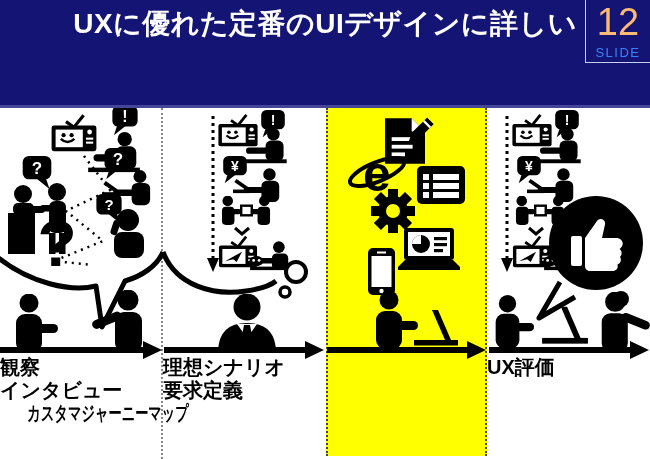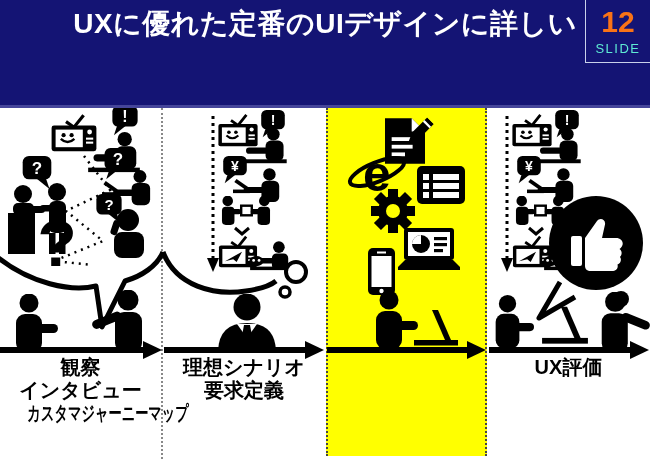--- a/index.html
+++ b/index.html
@@ -12,32 +12,32 @@
     position:absolute;top:0;left:0;width:650px;height:105px;
     background:#141474;border-bottom:3px solid #45459a;color:#fff;text-align:center;
   }
   .title-line1{font-size:28px;font-weight:bold;margin-top:13px;letter-spacing:1px}
   .title-line2{font-size:28px;font-weight:bold;margin-top:5px;letter-spacing:0.5px}
   .slidebox{
     position:absolute;top:0;right:0;width:64px;height:62px;
     border-left:1px solid #c9d1ea;border-bottom:1px solid #c9d1ea;
     display:flex;flex-direction:column;align-items:center;justify-content:center;
   }
-  .slide-num{font-size:30px;font-weight:bold;line-height:1;color:#f97316}
-  .slide-word{font-size:13px;color:#5eead4;letter-spacing:1.5px;margin-top:4px}
+  .slide-num{font-size:38px;font-weight:normal;line-height:1;color:#fdba74}
+  .slide-word{font-size:13px;color:#3b82f6;letter-spacing:1.5px;margin-top:4px}
   
   .content{position:absolute;top:108px;left:0;width:650px;height:351px;background:#fff}
   .highlight-panel{
     position:absolute;left:326px;top:0;width:161px;height:348px;background:#ffff00;
     border-left:2px dotted #444;border-right:2px dotted #444;box-sizing:border-box;
   }
   .sep1{position:absolute;left:161px;top:0;height:351px;width:0;border-left:2px dotted #888}
   svg.art{position:absolute;top:0;left:0;display:block}
   
-  .stage-label{position:absolute;top:248px;text-align:center;font-weight:bold;color:#000;line-height:23px;font-size:20px}
+  .stage-label{position:absolute;top:248px;text-align:left;font-weight:bold;color:#000;line-height:23px;font-size:20px}
   .sl-0{left:0;width:161px}
   .sl-1{left:163px;width:162px}
   .sl-2{left:326px;width:161px}
   .sl-3{left:487px;width:163px}
   .lbl-line{display:block}
   .squeeze{transform:scaleX(0.66);transform-origin:50% 50%;white-space:nowrap}
   
   svg text{font-family:"Liberation Sans","DejaVu Sans",sans-serif;font-weight:bold}
   .wt{fill:#fff;text-anchor:middle}
   .ink{fill:#000}

